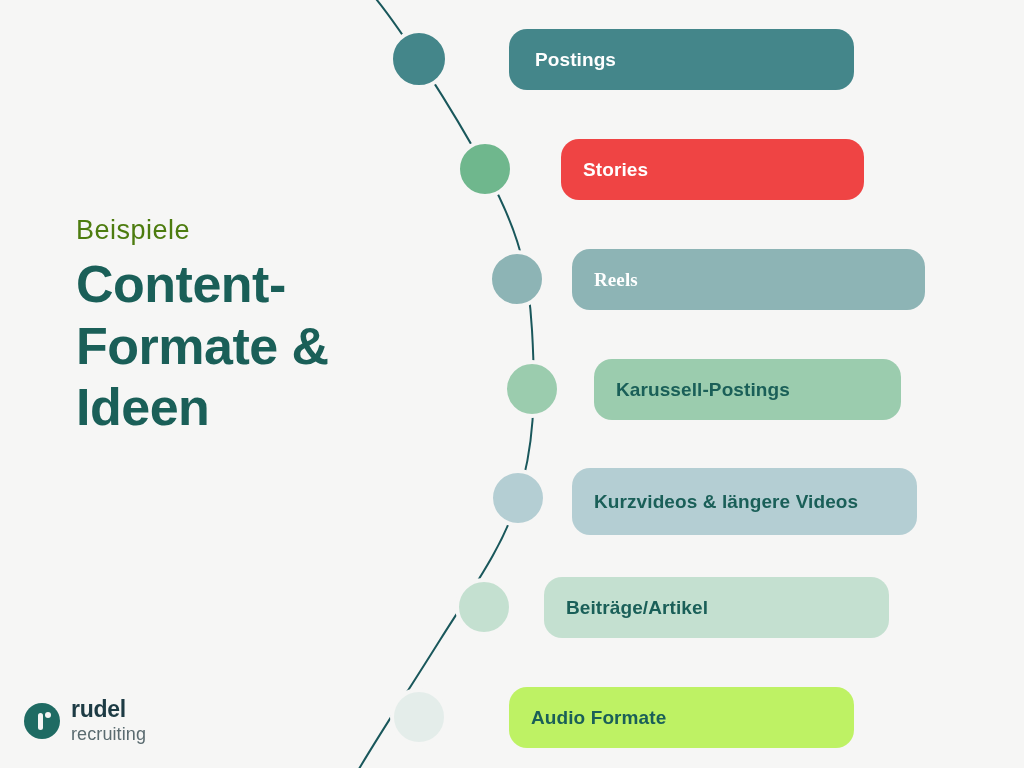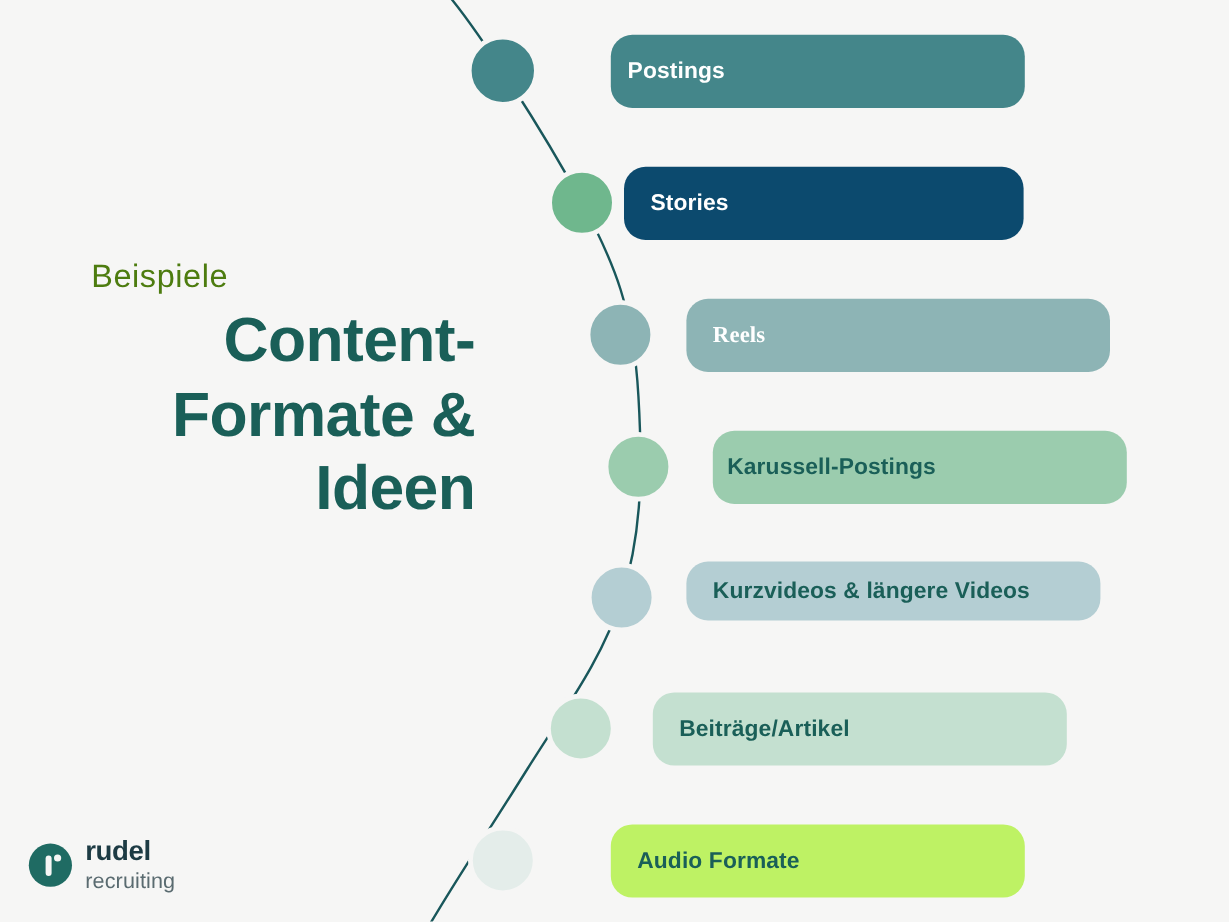--- a/index.html
+++ b/index.html
@@ -152,54 +152,54 @@
     <path id="curve-path" d="M 372 -6
              C 399 26, 452 108, 485 169
              C 512 219, 528 258, 532 330
              C 536 398, 534 448, 518 498
              C 503 548, 470 592, 440 640
              C 405 696, 378 736, 356 774" fill="none" stroke="#19575B" stroke-width="2" stroke-linecap="round"></path>
   </svg>
 
   <div id="headline-block">
     <p id="eyebrow">Beispiele</p>
-    <h1 id="headline" style="color: rgb(26, 95, 88); text-align: right;">
+    <h1 id="headline" style="color: rgb(26, 95, 88);">
       <span>Content-</span><br>
       <span>Formate &amp;</span><br>
       <span>Ideen</span>
     </h1>
   </div>
 
   <div id="rows">
       <div class="row">
-        <div class="pill" style="left: 509px; top: 29px; width: 345px; height: 61px; background: rgb(68, 134, 138); padding-left: 14px;">
+        <div class="pill" style="left: 509px; top: 29px; width: 345px; height: 61px; background: rgb(68, 134, 138); padding-left: 26px;">
           <span class="pill-label" style="color: rgb(255, 255, 255);">Postings</span>
         </div>
         <div class="node" style="left: 389px; top: 29px; width: 60px; height: 60px; background: rgb(68, 134, 138);"></div>
       </div>
       <div class="row">
-        <div class="pill" style="left: 520px; top: 139px; width: 333px; height: 61px; background: #0c4a6e; padding-left: 22px;">
+        <div class="pill" style="left: 561px; top: 139px; width: 303px; height: 61px; background: #ef4444; padding-left: 22px;">
           <span class="pill-label" style="color: rgb(255, 255, 255);">Stories</span>
         </div>
         <div class="node" style="left: 456px; top: 140px; width: 58px; height: 58px; background: rgb(111, 183, 141);"></div>
       </div>
       <div class="row">
         <div class="pill" style="left: 572px; top: 249px; width: 353px; height: 61px; background: rgb(141, 180, 181); padding-left: 22px; font-family: Liberation Serif, serif;">
           <span class="pill-label" style="color: rgb(255, 255, 255);">Reels</span>
         </div>
         <div class="node" style="left: 488px; top: 250px; width: 58px; height: 58px; background: rgb(141, 180, 181);"></div>
       </div>
       <div class="row">
-        <div class="pill" style="left: 594px; top: 359px; width: 345px; height: 61px; background: rgb(155, 204, 174); padding-left: 12px;">
+        <div class="pill" style="left: 594px; top: 359px; width: 307px; height: 61px; background: rgb(155, 204, 174); padding-left: 22px;">
           <span class="pill-label" style="color: rgb(26, 95, 88);">Karussell-Postings</span>
         </div>
         <div class="node" style="left: 503px; top: 360px; width: 58px; height: 58px; background: rgb(155, 204, 174);"></div>
       </div>
       <div class="row">
-        <div class="pill" style="left: 572px; top: 468px; width: 345px; height: 49px; background: rgb(180, 206, 211); padding-left: 22px;">
+        <div class="pill" style="left: 572px; top: 468px; width: 345px; height: 67px; background: rgb(180, 206, 211); padding-left: 22px;">
           <span class="pill-label" style="color: rgb(26, 95, 88);">Kurzvideos &amp; längere Videos</span>
         </div>
         <div class="node" style="left: 489px; top: 469px; width: 58px; height: 58px; background: rgb(180, 206, 211);"></div>
       </div>
       <div class="row">
         <div class="pill" style="left: 544px; top: 577px; width: 345px; height: 61px; background: rgb(196, 224, 208); padding-left: 22px;">
           <span class="pill-label" style="color: rgb(26, 95, 88); text-align: center;">Beiträge/Artikel</span>
         </div>
         <div class="node" style="left: 455px; top: 578px; width: 58px; height: 58px; background: rgb(196, 224, 208);"></div>
       </div>

